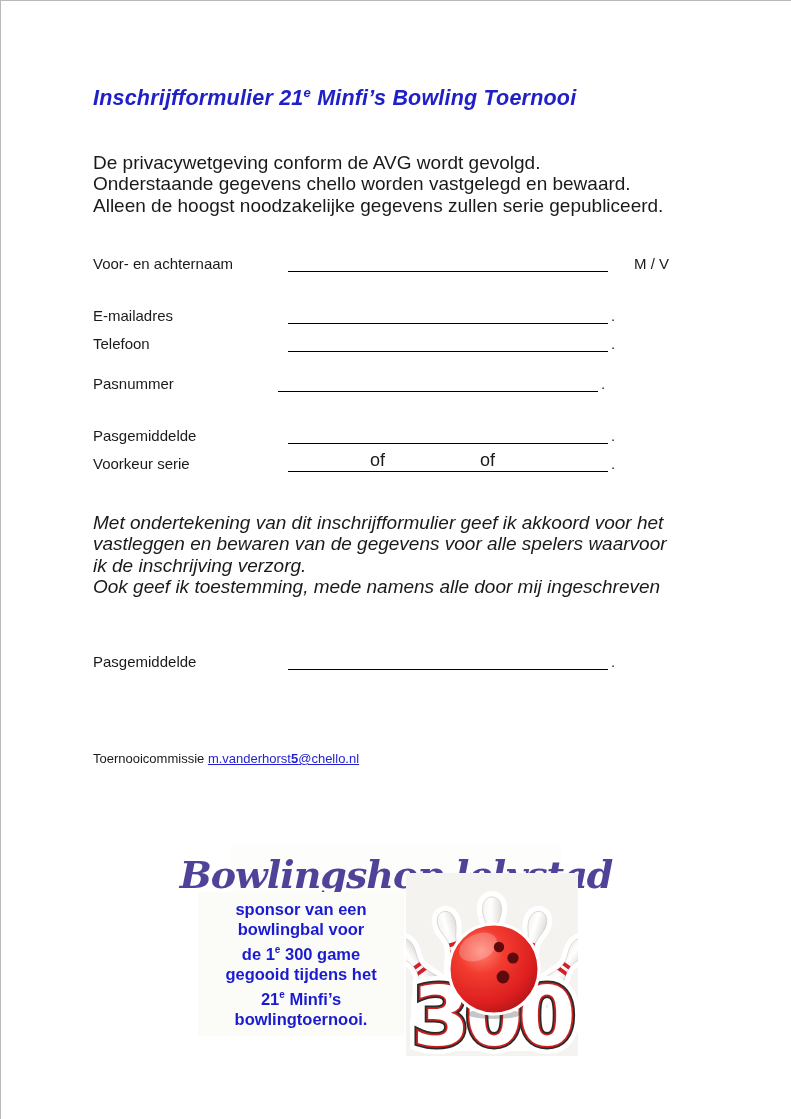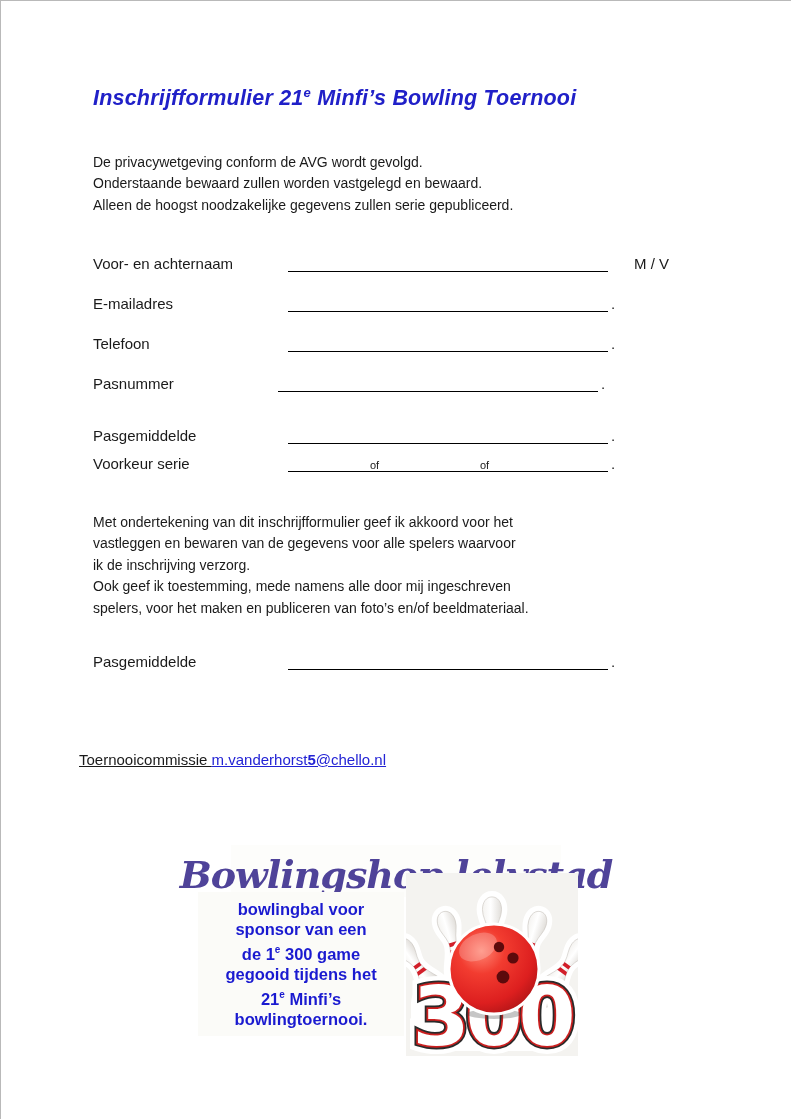--- a/index.html
+++ b/index.html
@@ -15,36 +15,36 @@
   }
   .abs{position:absolute;}
   .doc-title{
     left:92px;top:84px;
     font-size:21.5px;font-weight:bold;font-style:italic;
     color:var(--c_title,#2020c8);
     letter-spacing:0.2px;
     white-space:nowrap;
   }
   .doc-title sup{font-size:13px;}
-  .para{left:92px;font-size:14px;line-height:21.4px;white-space:nowrap;}
+  .para{left:92px;font-size:19px;line-height:21.4px;white-space:nowrap;}
   .privacy{top:151px;}
-  .consent{top:511px;}
+  .consent{top:511px;font-style:italic;}
   .row{left:92px;height:22px;font-size:15px;white-space:nowrap;}
   .row .label{display:inline-block;width:195px;vertical-align:bottom;}
   .fill-line{
     display:inline-block;position:relative;
     width:320px;height:18px;vertical-align:bottom;
     border-bottom:1.6px solid #000;
   }
-  .fill-line .of{position:absolute;bottom:0;font-size:11px;}
+  .fill-line .of{position:absolute;bottom:0;font-size:18px;}
   .of1{left:82px;}
   .of2{left:192px;}
   .suffix{margin-left:3px;}
   .suffix.mv{margin-left:26px;}
-  .commission{left:78px;top:750px;font-size:15px;white-space:nowrap;text-decoration:underline;}
+  .commission{left:92px;top:750px;font-size:13px;white-space:nowrap;}
   .commission a{
     color:var(--c_link,#2323d5);
     text-decoration:underline;cursor:pointer;
   }
   .commission a b{font-weight:bold;}
   .logo-block{
     left:230px;top:803px;width:330px;height:52px;
     background:#fdfdfb;
     display:flex;align-items:flex-end;justify-content:center;margin-top:41px;
   }
@@ -68,66 +68,65 @@
 </style>
 </head>
 <body>
 
 <div class="page">
 
   <div class="abs doc-title"><span>Inschrijfformulier 21</span><sup>e</sup><span> Minfi’s Bowling Toernooi</span></div>
 
   <div class="abs para privacy">
     <div>De privacywetgeving conform de AVG wordt gevolgd.</div>
-    <div>Onderstaande bewaard zullen worden vastgelegd en bewaard.</div>
+    <div>Onderstaande gegevens chello worden vastgelegd en bewaard.</div>
     <div>Alleen de hoogst noodzakelijke gegevens zullen serie gepubliceerd.</div>
   </div>
 
   <div class="abs row" style="top:252px">
     <span class="label">Voor- en achternaam</span><span class="fill-line"></span><span class="suffix mv">M / V</span>
   </div>
-  <div class="abs row" style="top:292px">
+  <div class="abs row" style="top:304px">
     <span class="label">E-mailadres</span><span class="fill-line"></span><span class="suffix">.</span>
   </div>
   <div class="abs row" style="top:372px">
     <span class="label" style="width:185px">Pasnummer</span><span class="fill-line"></span><span class="suffix">.</span>
   </div>
   <div class="abs row" style="top:332px">
     <span class="label">Telefoon</span><span class="fill-line"></span><span class="suffix">.</span>
   </div>
   <div class="abs row" style="top:424px">
     <span class="label">Pasgemiddelde</span><span class="fill-line"></span><span class="suffix">.</span>
   </div>
   <div class="abs row" style="top:452px">
     <span class="label">Voorkeur serie</span><span class="fill-line"><span class="of of1">of</span><span class="of of2">of</span></span><span class="suffix">.</span>
   </div>
 
   <div class="abs para consent">
     <div>Met ondertekening van dit inschrijfformulier geef ik akkoord voor het</div>
     <div>vastleggen en bewaren van de gegevens voor alle spelers waarvoor</div>
     <div>ik de inschrijving verzorg.</div>
     <div>Ook geef ik toestemming, mede namens alle door mij ingeschreven</div>
-    <div>spelers, voor het maken en publiceren van foto’s en/of beeldmateriaal.</div>
   </div>
 
   <div class="abs row" style="top:650px">
     <span class="label">Pasgemiddelde</span><span class="fill-line"></span><span class="suffix">.</span>
   </div>
 
   <div class="abs commission">
     <span>Toernooicommissie </span><a><span>m.vanderhorst</span><b>5</b><span>@chello.nl</span></a>
   </div>
 
   <div class="abs logo-block">
     <span class="logo-text">Bowlingshop lelystad</span>
   </div>
 
   <div class="abs sponsor-text">
+    <div>sponsor van een</div>
     <div>bowlingbal voor</div>
-    <div>sponsor van een</div>
     <div><span>de 1</span><sup>e</sup><span> 300 game</span></div>
     <div>gegooid tijdens het</div>
     <div><span>21</span><sup>e</sup><span> Minfi’s</span></div>
     <div>bowlingtoernooi.</div>
   </div>
 
   <svg class="abs sticker" viewBox="0 0 172 183">
     <defs>
       <linearGradient id="pinGrad" x1="0" y1="0" x2="1" y2="0">
         <stop offset="0" stop-color="#efede9"></stop>

